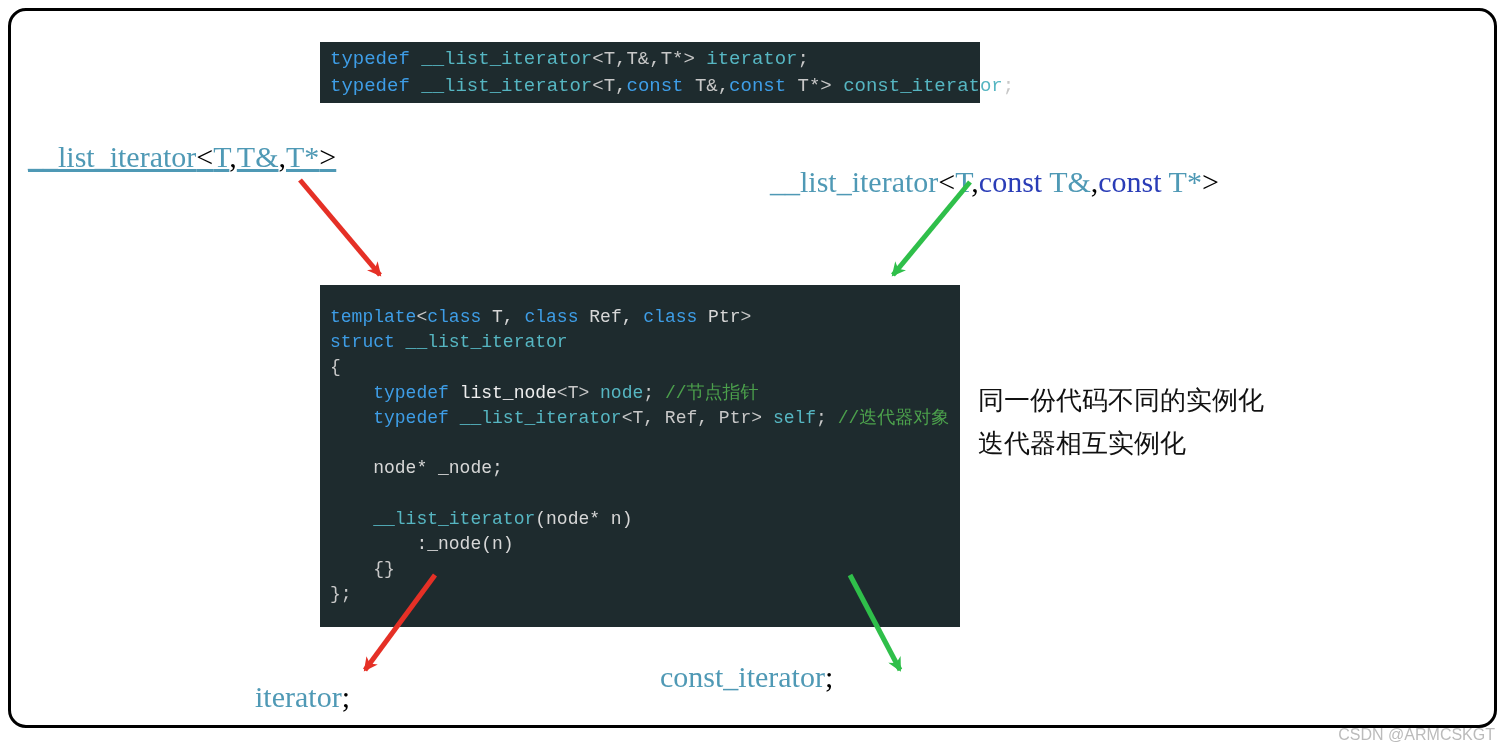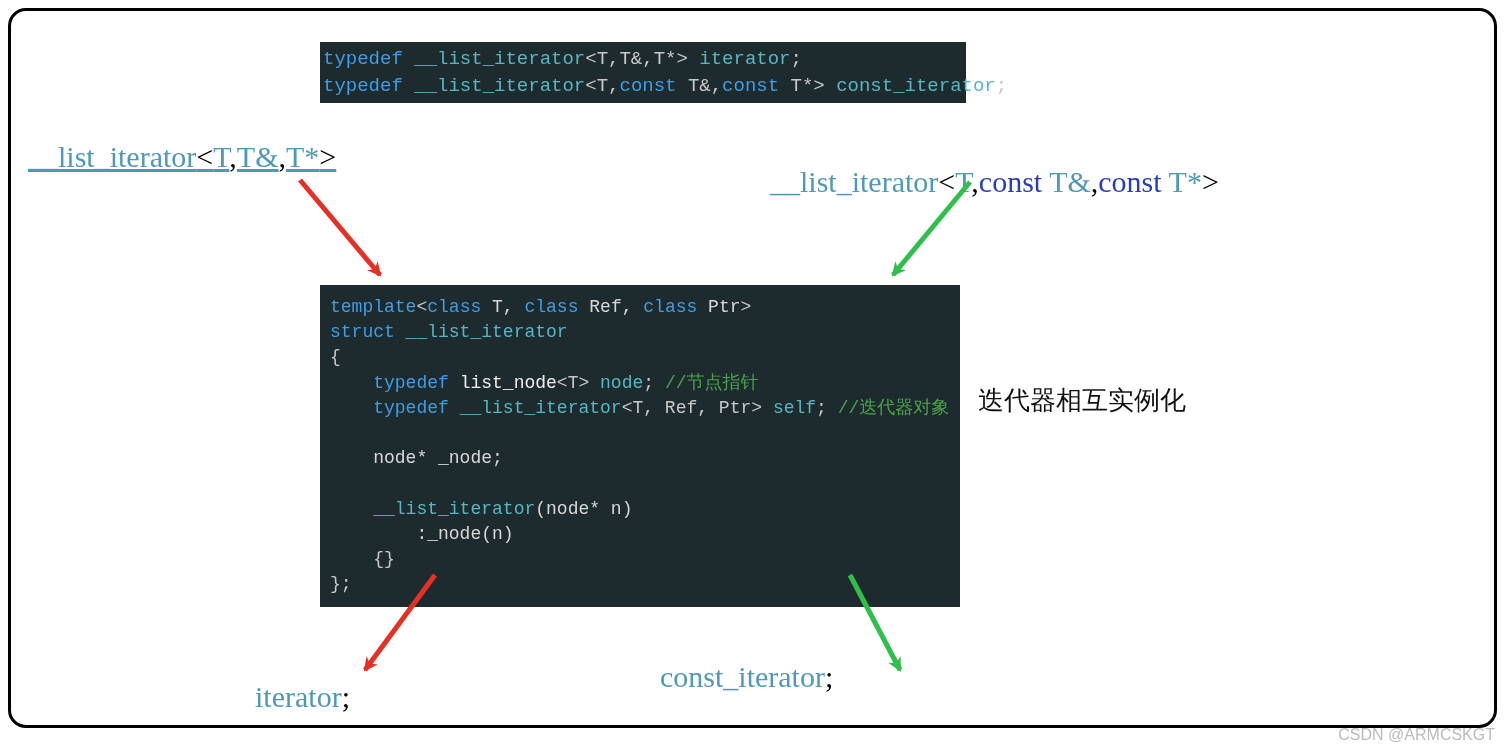--- a/index.html
+++ b/index.html
@@ -23,21 +23,21 @@
     border: 3px solid #000;
     border-radius: 18px;
   }
   .code-box {
     position: absolute;
     background: #1e2b2e;
     font-family: Consolas, "Courier New", monospace;
     font-size: 19px;
     line-height: 1.4;
     white-space: pre;
-    padding: 10px 10px;
+    padding: 20px 10px;
   }
   .c-keyword { color: #3e9de6; }
   .c-name { color: #56b6c2; }
   .c-punc { color: #c8c8c8; }
   .c-white { color: #eee; }
   .c-comment { color: #4ca14c; }
   .c-light { color: #d7d7d7; }
 
   .label {
     position: absolute;
@@ -72,41 +72,42 @@
     height: 746px;
     pointer-events: none;
   }
 </style>
 </head>
 <body>
 
 <div class="canvas">
   <div class="frame"></div>
 
-  <div class="code-box" style="left:320px; top:42px; width:640px; padding:4px 3px;"><span class="c-keyword">typedef</span><span class="c-punc"> </span><span class="c-name">__list_iterator</span><span class="c-punc">&lt;T,T&amp;,T*&gt;</span><span class="c-punc"> </span><span class="c-name">iterator</span><span class="c-punc">;</span>
+  <div class="code-box" style="left:320px; top:42px; width:640px; padding:4px 10px;"><span class="c-keyword">typedef</span><span class="c-punc"> </span><span class="c-name">__list_iterator</span><span class="c-punc">&lt;T,T&amp;,T*&gt;</span><span class="c-punc"> </span><span class="c-name">iterator</span><span class="c-punc">;</span>
 <span class="c-keyword">typedef</span><span class="c-punc"> </span><span class="c-name">__list_iterator</span><span class="c-punc">&lt;T,</span><span class="c-keyword">const</span><span class="c-punc"> T&amp;,</span><span class="c-keyword">const</span><span class="c-punc"> T*&gt;</span><span class="c-punc"> </span><span class="c-name">const_iterator</span><span class="c-punc">;</span></div>
 
   <div class="label" style="left:28px; top:140px;text-decoration:underline;"><span>__list_iterator</span><span class="black">&lt;</span><span>T</span><span class="black">,</span><span>T&amp;</span><span class="black">,</span><span>T*</span><span class="black">&gt;</span></div>
 
   <div class="label" style="left:770px; top:140px;margin-top:25px;"><span>__list_iterator</span><span class="black">&lt;</span><span>T</span><span class="black">,</span><span class="blue">const</span><span> </span><span>T&amp;</span><span class="black">,</span><span class="blue">const</span><span> </span><span>T*</span><span class="black">&gt;</span></div>
 
   <div class="code-box" style="left:320px; top:285px; width:620px; font-size:18px; line-height:1.4;"><span class="c-keyword">template</span><span class="c-punc">&lt;</span><span class="c-keyword">class</span><span class="c-light"> T, </span><span class="c-keyword">class</span><span class="c-light"> Ref, </span><span class="c-keyword">class</span><span class="c-light"> Ptr</span><span class="c-punc">&gt;</span>
 <span class="c-keyword">struct</span><span class="c-name"> __list_iterator</span>
 <span class="c-punc">{</span>
 <span class="c-keyword">    typedef</span><span class="c-white"> list_node</span><span class="c-punc">&lt;T&gt;</span><span class="c-name"> node</span><span class="c-punc">;</span><span class="c-comment"> //节点指针</span>
 <span class="c-keyword">    typedef</span><span class="c-name"> __list_iterator</span><span class="c-punc">&lt;T, Ref, Ptr&gt;</span><span class="c-name"> self</span><span class="c-punc">;</span><span class="c-comment"> //迭代器对象</span>
 <span></span>
 <span class="c-light">    node* _node;</span>
 <span></span>
 <span class="c-name">    __list_iterator</span><span class="c-light">(node* n)</span>
 <span class="c-light">        :_node(n)</span>
 <span class="c-punc">    {}</span>
 <span class="c-punc">};</span></div>
 
   <div class="side-text" style="left:978px; top:380px;">
+    <div>同一份代码不同的实例化</div>
     <div>迭代器相互实例化</div>
   </div>
 
   <div class="label" style="left:255px; top:680px;"><span>iterator</span><span class="black">;</span></div>
   <div class="label" style="left:660px; top:660px;text-align:center;"><span>const_iterator</span><span class="black">;</span></div>
 
   <svg class="arrows">
     <defs>
       <marker id="ar-red" markerWidth="16" markerHeight="14" refX="12" refY="7" orient="auto" markerUnits="userSpaceOnUse">
         <path d="M0,0 L14,7 L0,14 L4,7 Z" fill="#e53026"></path>

